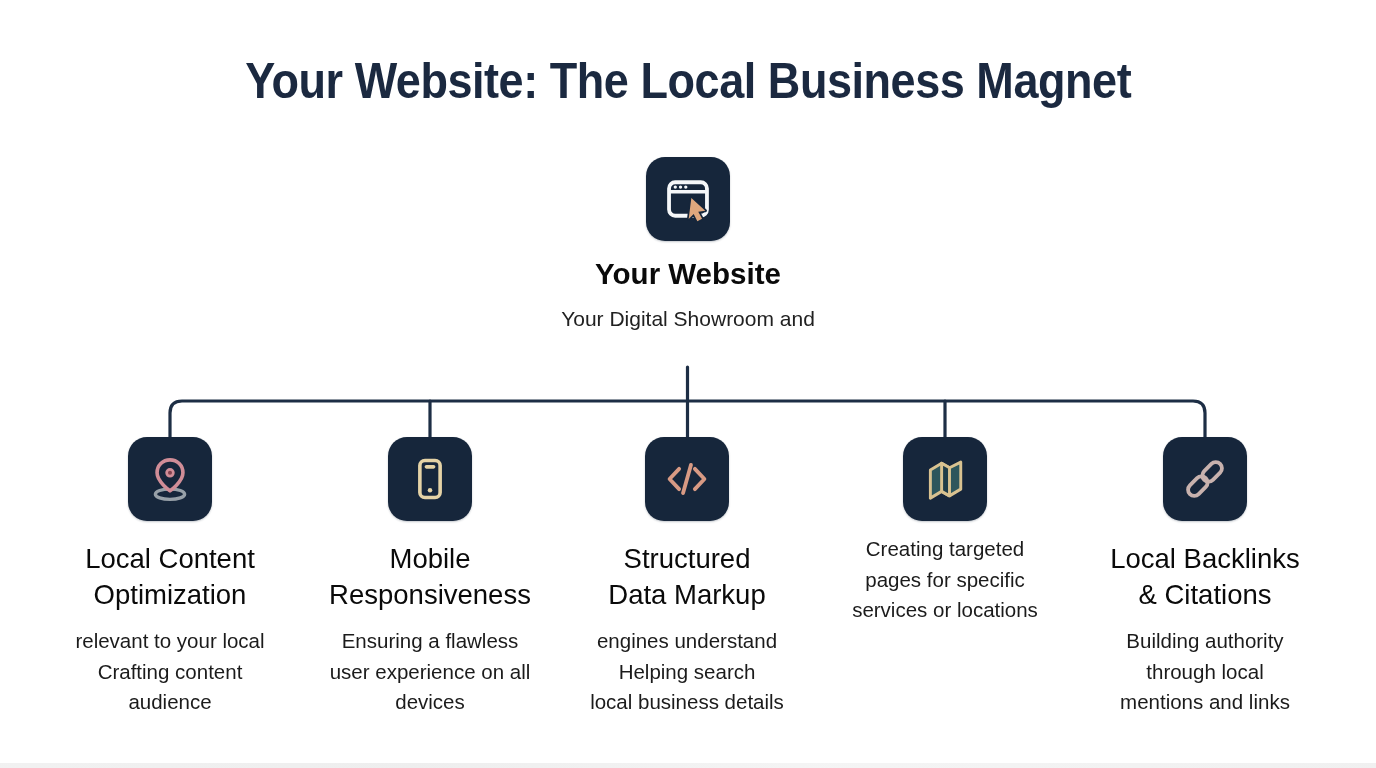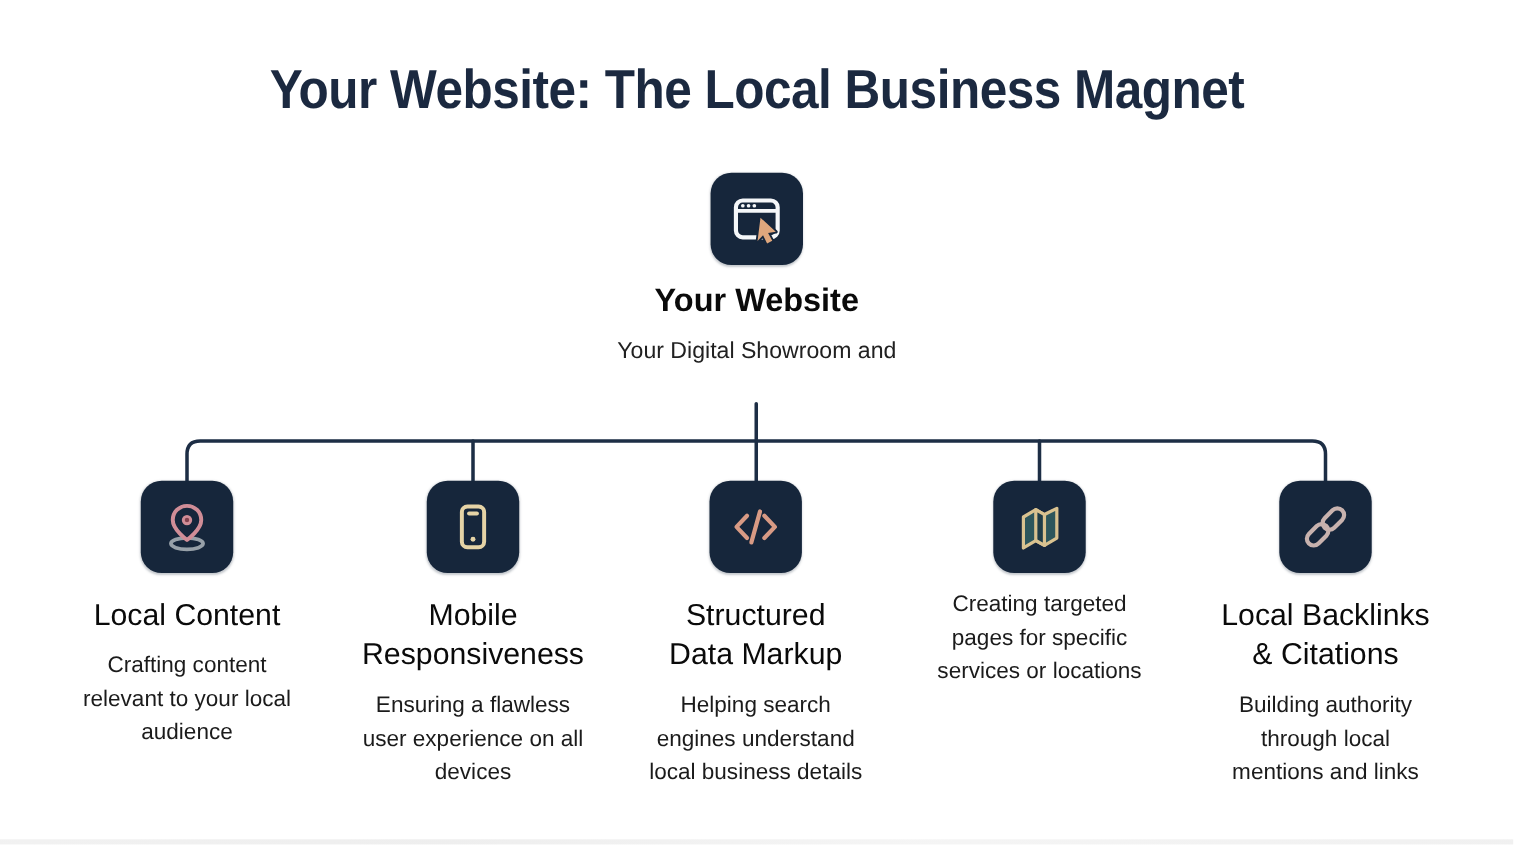--- a/index.html
+++ b/index.html
@@ -67,24 +67,25 @@
   <div class="node node-1">
     <div class="tile">
       <svg width="54" height="54" viewBox="0 0 48 48">
         <ellipse cx="24" cy="37.5" rx="13" ry="4.6" fill="none" stroke="#97a0a8" stroke-width="3"></ellipse>
         <path d="M24 7 C17.5 7 12.5 12 12.5 18.5 C12.5 26.5 24 34.5 24 34.5 C24 34.5 35.5 26.5 35.5 18.5 C35.5 12 30.5 7 24 7 Z" fill="#16263b" stroke="#d08d97" stroke-width="3.2" stroke-linejoin="round"></path>
         <circle cx="24" cy="18.5" r="3" fill="#82414e" stroke="#d08d97" stroke-width="2.4"></circle>
       </svg>
     </div>
     <h3>
       <span class="tline">Local Content</span>
+      <span class="tline">Optimization</span>
     </h3>
     <p class="desc">
+      <span class="tline">relevant to your local</span>
       <span class="tline">Crafting content</span>
-      <span class="tline">relevant to your local</span>
       <span class="tline">audience</span>
     </p>
   </div>
 
   <div class="node node-2">
     <div class="tile">
       <svg width="54" height="54" viewBox="0 0 48 48">
         <rect x="15" y="7.5" width="18" height="33" rx="4.5" fill="none" stroke="#e5d3a6" stroke-width="3.2"></rect>
         <line x1="20.8" y1="13.2" x2="27.2" y2="13.2" stroke="#e5d3a6" stroke-width="3.2" stroke-linecap="round"></line>
         <circle cx="24" cy="34" r="2" fill="#e5d3a6"></circle>
@@ -107,22 +108,22 @@
         <path d="M17 15 L8.5 24 L17 33" fill="none" stroke="#d89a84" stroke-width="3.4" stroke-linecap="round" stroke-linejoin="round"></path>
         <path d="M31 15 L39.5 24 L31 33" fill="none" stroke="#d89a84" stroke-width="3.4" stroke-linecap="round" stroke-linejoin="round"></path>
         <line x1="27.5" y1="11.5" x2="20.5" y2="36.5" stroke="#d89a84" stroke-width="3.4" stroke-linecap="round"></line>
       </svg>
     </div>
     <h3>
       <span class="tline">Structured</span>
       <span class="tline">Data Markup</span>
     </h3>
     <p class="desc">
+      <span class="tline">engines understand</span>
       <span class="tline">Helping search</span>
-      <span class="tline">engines understand</span>
       <span class="tline">local business details</span>
     </p>
   </div>
 
   <div class="node node-4">
     <div class="tile">
       <svg width="54" height="54" viewBox="0 0 48 48">
         <path d="M11 16 L21 10 L28 14 L38 9 L38 33 L28 39 L21 35 L11 41 Z" fill="#2d565c" stroke="#d9c290" stroke-width="2.6" stroke-linejoin="round"></path>
         <path d="M21 10 L28 14 L28 39 L21 35 Z" fill="#1f3c48" stroke="#d9c290" stroke-width="2.6" stroke-linejoin="round"></path>
       </svg>

